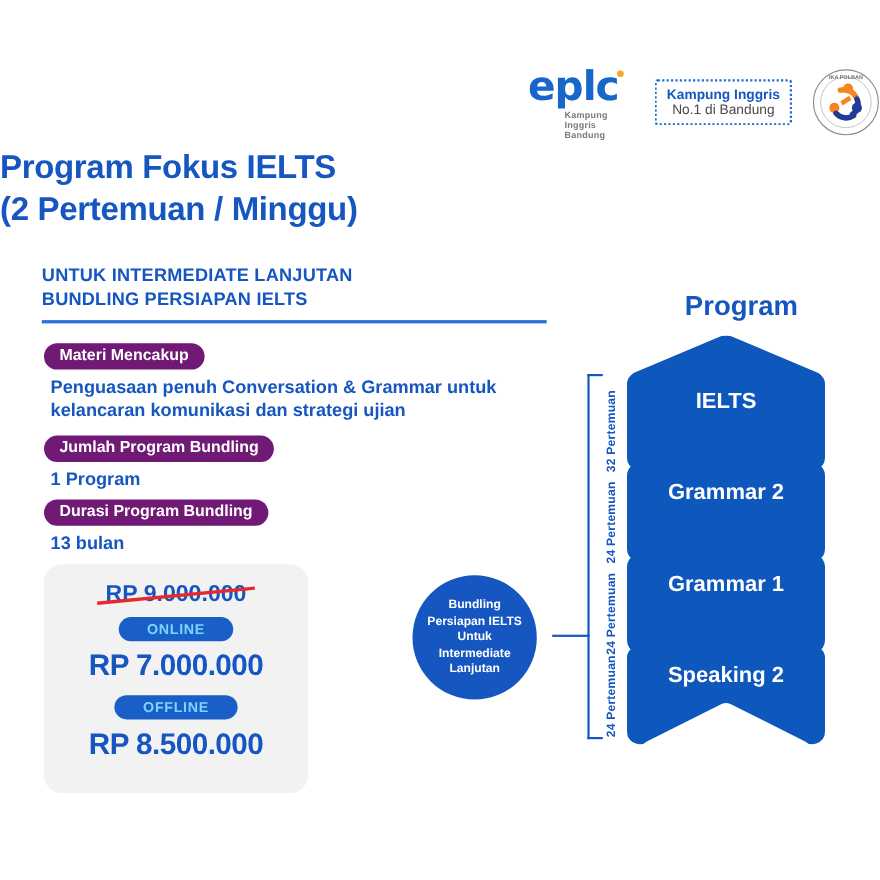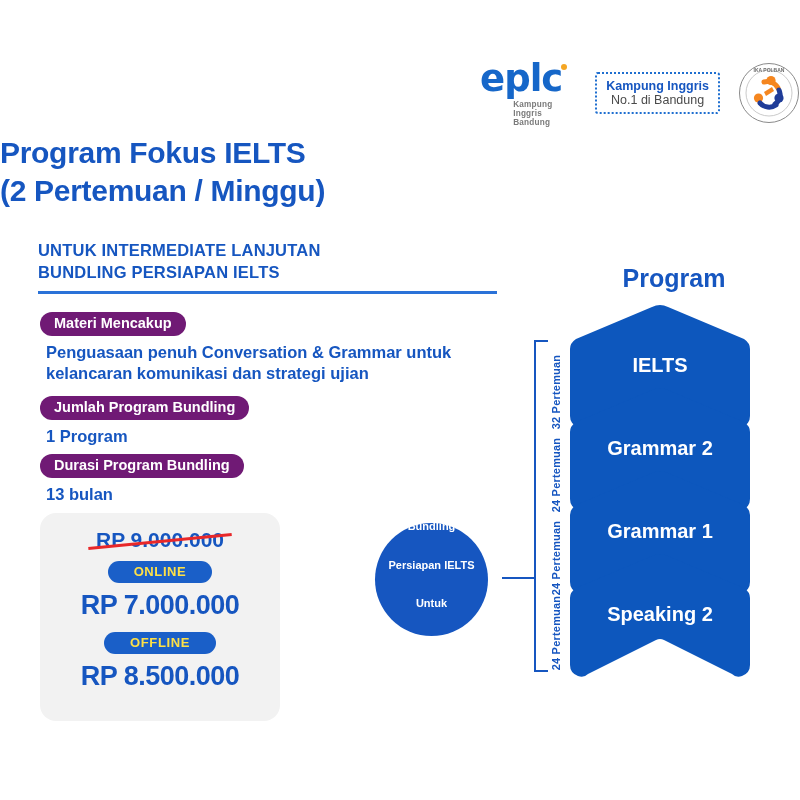--- a/index.html
+++ b/index.html
@@ -39,21 +39,21 @@
   #blk-materi{top:312px;}
   #blk-jumlah{top:396px;}
   #blk-durasi{top:454px;}
   
   .price-card{position:absolute;left:40px;top:513px;width:240px;height:208px;
     background:#f2f2f2;border-radius:16px;display:flex;flex-direction:column;
     align-items:center;padding-top:16px;box-sizing:border-box;}
   .old-price{position:relative;color:#1656c0;font-weight:700;font-size:21px;line-height:1;}
   .old-price .strike{position:absolute;left:-8px;right:-8px;top:50%;height:2.6px;
     background:#e8282a;transform:rotate(-5.5deg);}
-  .price-pill{margin-top:11px;background:#1a5fc8;color:#fde047;border-radius:12px;
+  .price-pill{margin-top:11px;background:#1a5fc8;color:#7dd3fc;border-radius:12px;
     padding:3px 26px 4px;font-size:13px;font-weight:700;letter-spacing:.6px;}
   .price-val{margin-top:7px;color:#1656c0;font-weight:700;font-size:27px;letter-spacing:-.5px;}
   
   .program-title{position:absolute;left:554px;top:264px;width:240px;text-align:center;
     color:#1656c0;font-weight:700;font-size:25px;}
   .chev-stack{position:absolute;left:562px;top:305px;width:200px;height:375px;}
   .chev{position:absolute;left:0;width:196px;height:125px;}
   .chev svg{position:absolute;inset:0;}
   .chev-label{position:absolute;left:0;top:49px;width:196px;text-align:center;
     color:#ffffff;font-weight:700;font-size:20px;}
@@ -65,21 +65,21 @@
     background:#1656c0;}
   .meet{position:absolute;left:545px;width:22px;height:86px;
     display:flex;align-items:center;justify-content:center;}
   .meet span{transform:rotate(-90deg);white-space:nowrap;color:#1656c0;
     font-size:11px;font-weight:700;letter-spacing:.2px;}
   
   .bundle-circle{position:absolute;left:375px;top:523px;width:113px;height:113px;
     border-radius:50%;background:#1656c0;display:flex;align-items:center;
     justify-content:center;}
   .bundle-circle div{color:#fff;text-align:center;font-size:11px;font-weight:700;
-    line-height:1.32;margin-top:24px;}
+    line-height:1.32;}
 </style>
 </head>
 <body>
 
 <div class="logo-row">
 
   <div class="eplc-logo">
     <div class="eplc-word">
       <span>eplc</span>
       <span class="eplc-dot"></span>

